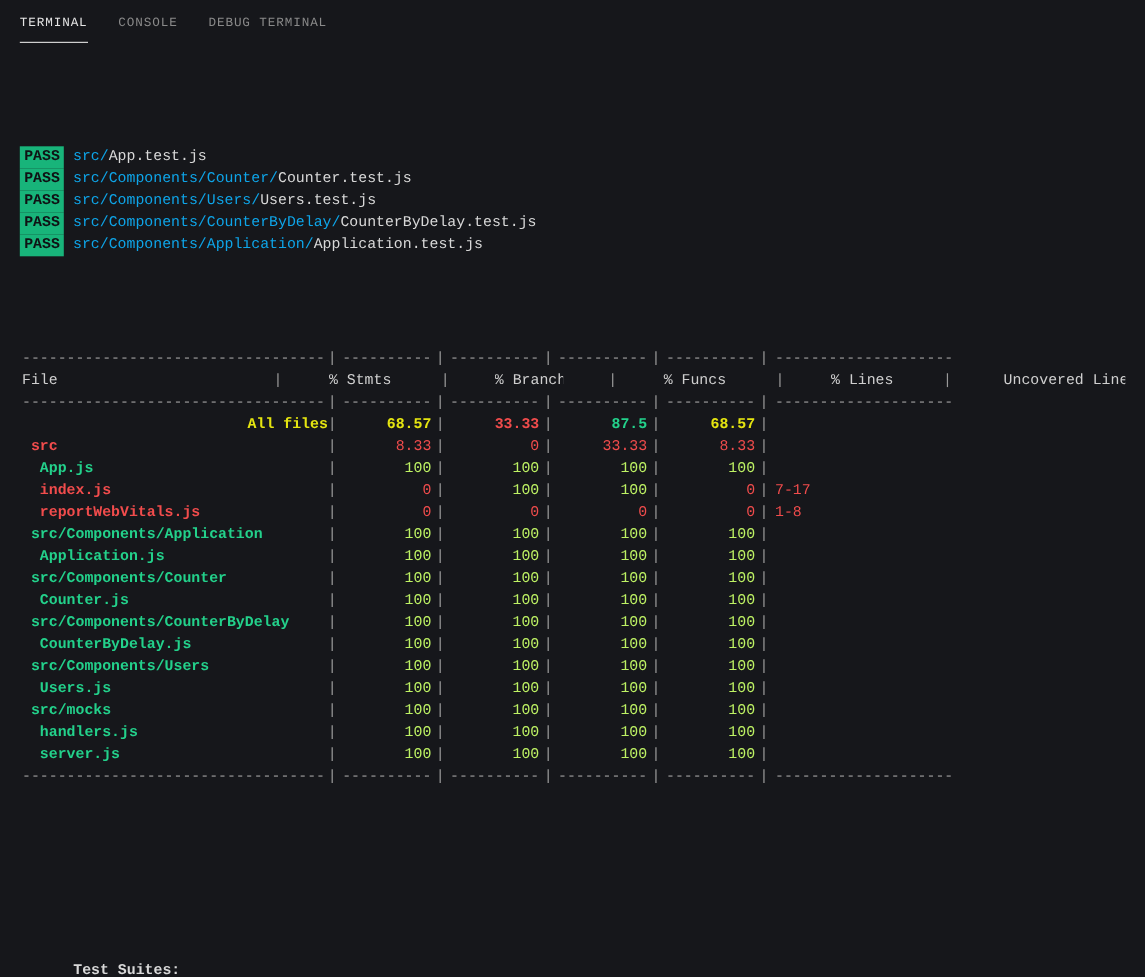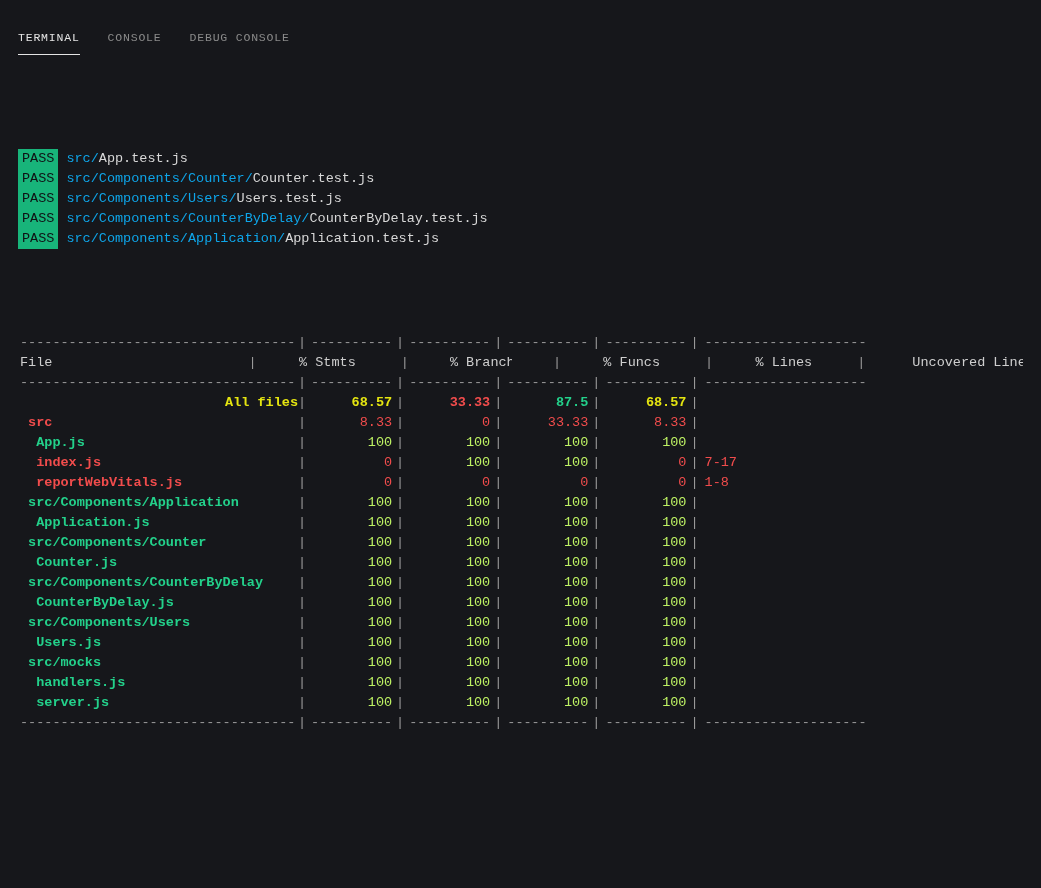--- a/index.html
+++ b/index.html
@@ -11,21 +11,21 @@
     line-height: 20px;
     width: 1041px;
     height: 888px;
     overflow: hidden;
   }
 
   
   .tabs {
     display: flex;
     gap: 28px;
-    padding: 28px 18px 0 18px;
+    padding: 12px 18px 0 18px;
     font-size: 11.5px;
     letter-spacing: 0.8px;
   }
   .tab {
     color: #8a8a8a;
     padding-bottom: 6px;
     cursor: pointer;
   }
   .tab.active {
     color: #e4e4e4;
@@ -34,21 +34,21 @@
 
   
   .term {
     padding: 14px 18px 0 18px;
     white-space: pre;
   }
 
   .pass-badge {
     background: #18b47a;
     color: #0f1114;
-    font-weight: 400;
+    font-weight: 700;
     padding: 0 4px;
     margin-right: 8px;
     display: inline-block;
   }
   .path-dim { color: #0ea5e9; }
   .path-bold { color: #d8d8d8; font-weight: 400; }
 
   
   .cov { margin-top: 4px; }
   .cov-line { display: flex; }
@@ -74,21 +74,21 @@
   .summary { margin-top: 16px; }
   .summary .label { color: #d8d8d8; font-weight: 700; display: inline-block; }
   .summary .label.w { width: 118px; }
 </style>
 </head>
 <body>
 
 <div class="tabs">
   <div class="tab active">TERMINAL</div>
   <div class="tab">CONSOLE</div>
-  <div class="tab">DEBUG CONSOLE</div>
+  <div class="tab">DEBUG TERMINAL</div>
 </div>
 
 <div class="term">
 
   
   <div id="pass-block"><div><span class="pass-badge">PASS</span><span class="path-dim">src/</span><span class="path-bold">App.test.js</span></div><div><span class="pass-badge">PASS</span><span class="path-dim">src/Components/Counter/</span><span class="path-bold">Counter.test.js</span></div><div><span class="pass-badge">PASS</span><span class="path-dim">src/Components/Users/</span><span class="path-bold">Users.test.js</span></div><div><span class="pass-badge">PASS</span><span class="path-dim">src/Components/CounterByDelay/</span><span class="path-bold">CounterByDelay.test.js</span></div><div><span class="pass-badge">PASS</span><span class="path-dim">src/Components/Application/</span><span class="path-bold">Application.test.js</span></div></div>
 
   
   <div class="cov" id="cov-block"><div class="cov-line dashrow"><span class="cov-cell c-file">----------------------------------</span><span class="cov-sep">|</span><span class="cov-cell c-num">----------</span><span class="cov-sep">|</span><span class="cov-cell c-num">----------</span><span class="cov-sep">|</span><span class="cov-cell c-num">----------</span><span class="cov-sep">|</span><span class="cov-cell c-num">----------</span><span class="cov-sep">|</span><span class="cov-cell c-unc">--------------------</span></div><div class="cov-line hdr"><span class="cov-cell c-file">File</span><span class="cov-sep">|</span><span class="cov-cell c-num">% Stmts</span><span class="cov-sep">|</span><span class="cov-cell c-num">% Branch</span><span class="cov-sep">|</span><span class="cov-cell c-num">% Funcs</span><span class="cov-sep">|</span><span class="cov-cell c-num">% Lines</span><span class="cov-sep">|</span><span class="cov-cell c-unc">Uncovered Line #s</span></div><div class="cov-line dashrow"><span class="cov-cell c-file">----------------------------------</span><span class="cov-sep">|</span><span class="cov-cell c-num">----------</span><span class="cov-sep">|</span><span class="cov-cell c-num">----------</span><span class="cov-sep">|</span><span class="cov-cell c-num">----------</span><span class="cov-sep">|</span><span class="cov-cell c-num">----------</span><span class="cov-sep">|</span><span class="cov-cell c-unc">--------------------</span></div><div class="cov-line"><span class="cov-cell c-file yellow">All files</span><span class="cov-sep">|</span><span class="cov-cell c-num yellow">68.57</span><span class="cov-sep">|</span><span class="cov-cell c-num red">33.33</span><span class="cov-sep">|</span><span class="cov-cell c-num green">87.5</span><span class="cov-sep">|</span><span class="cov-cell c-num yellow">68.57</span><span class="cov-sep">|</span><span class="cov-cell c-unc plain"></span></div><div class="cov-line"><span class="cov-cell c-file red"> src</span><span class="cov-sep">|</span><span class="cov-cell c-num redN">8.33</span><span class="cov-sep">|</span><span class="cov-cell c-num redN">0</span><span class="cov-sep">|</span><span class="cov-cell c-num redN">33.33</span><span class="cov-sep">|</span><span class="cov-cell c-num redN">8.33</span><span class="cov-sep">|</span><span class="cov-cell c-unc plain"></span></div><div class="cov-line"><span class="cov-cell c-file green">  App.js</span><span class="cov-sep">|</span><span class="cov-cell c-num greenN">100</span><span class="cov-sep">|</span><span class="cov-cell c-num greenN">100</span><span class="cov-sep">|</span><span class="cov-cell c-num greenN">100</span><span class="cov-sep">|</span><span class="cov-cell c-num greenN">100</span><span class="cov-sep">|</span><span class="cov-cell c-unc plain"></span></div><div class="cov-line"><span class="cov-cell c-file red">  index.js</span><span class="cov-sep">|</span><span class="cov-cell c-num redN">0</span><span class="cov-sep">|</span><span class="cov-cell c-num greenN">100</span><span class="cov-sep">|</span><span class="cov-cell c-num greenN">100</span><span class="cov-sep">|</span><span class="cov-cell c-num redN">0</span><span class="cov-sep">|</span><span class="cov-cell c-unc redN">7-17</span></div><div class="cov-line"><span class="cov-cell c-file red">  reportWebVitals.js</span><span class="cov-sep">|</span><span class="cov-cell c-num redN">0</span><span class="cov-sep">|</span><span class="cov-cell c-num redN">0</span><span class="cov-sep">|</span><span class="cov-cell c-num redN">0</span><span class="cov-sep">|</span><span class="cov-cell c-num redN">0</span><span class="cov-sep">|</span><span class="cov-cell c-unc redN">1-8</span></div><div class="cov-line"><span class="cov-cell c-file green"> src/Components/Application</span><span class="cov-sep">|</span><span class="cov-cell c-num greenN">100</span><span class="cov-sep">|</span><span class="cov-cell c-num greenN">100</span><span class="cov-sep">|</span><span class="cov-cell c-num greenN">100</span><span class="cov-sep">|</span><span class="cov-cell c-num greenN">100</span><span class="cov-sep">|</span><span class="cov-cell c-unc plain"></span></div><div class="cov-line"><span class="cov-cell c-file green">  Application.js</span><span class="cov-sep">|</span><span class="cov-cell c-num greenN">100</span><span class="cov-sep">|</span><span class="cov-cell c-num greenN">100</span><span class="cov-sep">|</span><span class="cov-cell c-num greenN">100</span><span class="cov-sep">|</span><span class="cov-cell c-num greenN">100</span><span class="cov-sep">|</span><span class="cov-cell c-unc plain"></span></div><div class="cov-line"><span class="cov-cell c-file green"> src/Components/Counter</span><span class="cov-sep">|</span><span class="cov-cell c-num greenN">100</span><span class="cov-sep">|</span><span class="cov-cell c-num greenN">100</span><span class="cov-sep">|</span><span class="cov-cell c-num greenN">100</span><span class="cov-sep">|</span><span class="cov-cell c-num greenN">100</span><span class="cov-sep">|</span><span class="cov-cell c-unc plain"></span></div><div class="cov-line"><span class="cov-cell c-file green">  Counter.js</span><span class="cov-sep">|</span><span class="cov-cell c-num greenN">100</span><span class="cov-sep">|</span><span class="cov-cell c-num greenN">100</span><span class="cov-sep">|</span><span class="cov-cell c-num greenN">100</span><span class="cov-sep">|</span><span class="cov-cell c-num greenN">100</span><span class="cov-sep">|</span><span class="cov-cell c-unc plain"></span></div><div class="cov-line"><span class="cov-cell c-file green"> src/Components/CounterByDelay</span><span class="cov-sep">|</span><span class="cov-cell c-num greenN">100</span><span class="cov-sep">|</span><span class="cov-cell c-num greenN">100</span><span class="cov-sep">|</span><span class="cov-cell c-num greenN">100</span><span class="cov-sep">|</span><span class="cov-cell c-num greenN">100</span><span class="cov-sep">|</span><span class="cov-cell c-unc plain"></span></div><div class="cov-line"><span class="cov-cell c-file green">  CounterByDelay.js</span><span class="cov-sep">|</span><span class="cov-cell c-num greenN">100</span><span class="cov-sep">|</span><span class="cov-cell c-num greenN">100</span><span class="cov-sep">|</span><span class="cov-cell c-num greenN">100</span><span class="cov-sep">|</span><span class="cov-cell c-num greenN">100</span><span class="cov-sep">|</span><span class="cov-cell c-unc plain"></span></div><div class="cov-line"><span class="cov-cell c-file green"> src/Components/Users</span><span class="cov-sep">|</span><span class="cov-cell c-num greenN">100</span><span class="cov-sep">|</span><span class="cov-cell c-num greenN">100</span><span class="cov-sep">|</span><span class="cov-cell c-num greenN">100</span><span class="cov-sep">|</span><span class="cov-cell c-num greenN">100</span><span class="cov-sep">|</span><span class="cov-cell c-unc plain"></span></div><div class="cov-line"><span class="cov-cell c-file green">  Users.js</span><span class="cov-sep">|</span><span class="cov-cell c-num greenN">100</span><span class="cov-sep">|</span><span class="cov-cell c-num greenN">100</span><span class="cov-sep">|</span><span class="cov-cell c-num greenN">100</span><span class="cov-sep">|</span><span class="cov-cell c-num greenN">100</span><span class="cov-sep">|</span><span class="cov-cell c-unc plain"></span></div><div class="cov-line"><span class="cov-cell c-file green"> src/mocks</span><span class="cov-sep">|</span><span class="cov-cell c-num greenN">100</span><span class="cov-sep">|</span><span class="cov-cell c-num greenN">100</span><span class="cov-sep">|</span><span class="cov-cell c-num greenN">100</span><span class="cov-sep">|</span><span class="cov-cell c-num greenN">100</span><span class="cov-sep">|</span><span class="cov-cell c-unc plain"></span></div><div class="cov-line"><span class="cov-cell c-file green">  handlers.js</span><span class="cov-sep">|</span><span class="cov-cell c-num greenN">100</span><span class="cov-sep">|</span><span class="cov-cell c-num greenN">100</span><span class="cov-sep">|</span><span class="cov-cell c-num greenN">100</span><span class="cov-sep">|</span><span class="cov-cell c-num greenN">100</span><span class="cov-sep">|</span><span class="cov-cell c-unc plain"></span></div><div class="cov-line"><span class="cov-cell c-file green">  server.js</span><span class="cov-sep">|</span><span class="cov-cell c-num greenN">100</span><span class="cov-sep">|</span><span class="cov-cell c-num greenN">100</span><span class="cov-sep">|</span><span class="cov-cell c-num greenN">100</span><span class="cov-sep">|</span><span class="cov-cell c-num greenN">100</span><span class="cov-sep">|</span><span class="cov-cell c-unc plain"></span></div><div class="cov-line dashrow"><span class="cov-cell c-file">----------------------------------</span><span class="cov-sep">|</span><span class="cov-cell c-num">----------</span><span class="cov-sep">|</span><span class="cov-cell c-num">----------</span><span class="cov-sep">|</span><span class="cov-cell c-num">----------</span><span class="cov-sep">|</span><span class="cov-cell c-num">----------</span><span class="cov-sep">|</span><span class="cov-cell c-unc">--------------------</span></div></div>
 

